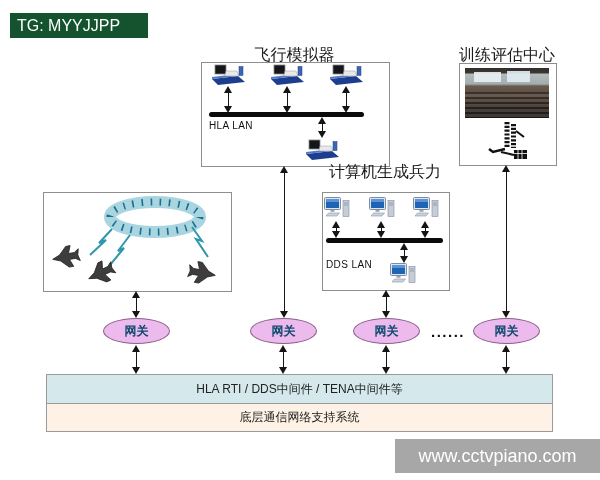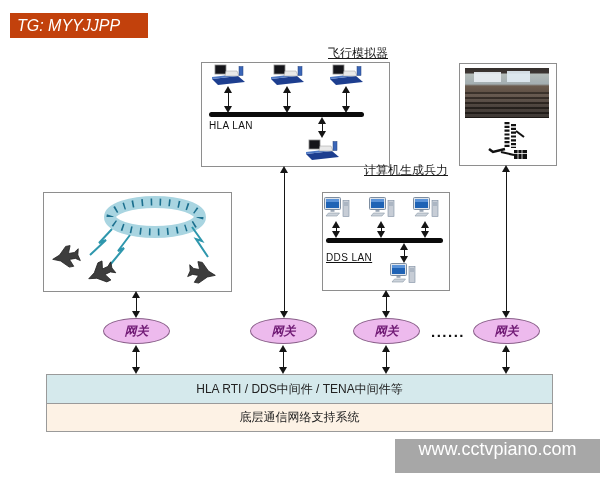--- a/index.html
+++ b/index.html
@@ -1,42 +1,42 @@
 <!DOCTYPE html>
 <html><head>
 <meta charset="utf-8">
 <style>
   html,body{margin:0;padding:0;background:#fff;}
   .canvas{position:relative;width:600px;height:480px;background:#ffffff;overflow:hidden;
           font-family:"Liberation Sans","DejaVu Sans",sans-serif;color:#1a1a1a;}
   
   .gbox{position:absolute;background:#fff;border:1px solid #8e8e8e;}
-  .gtitle{position:absolute;font-size:12px;color:#1a1a1a;text-align:right;white-space:nowrap;text-decoration:underline;}
+  .gtitle{position:absolute;font-size:16px;color:#1a1a1a;text-align:center;white-space:nowrap;}
   .bus{position:absolute;height:5px;background:#0b0b0b;border-radius:2.5px;}
   .lan{position:absolute;font-size:10px;color:#111;letter-spacing:.4px;}
   
   .arr{position:absolute;width:9px;}
   .arr .ln{position:absolute;left:4px;top:4px;bottom:4px;width:1px;background:#151515;}
   .arr .hu{position:absolute;top:0;left:0;width:0;height:0;border:4.5px solid transparent;border-top:none;border-bottom:7px solid #151515;}
   .arr .hd{position:absolute;bottom:0;left:0;width:0;height:0;border:4.5px solid transparent;border-bottom:none;border-top:7px solid #151515;}
   .arr i{display:block;}
   
   .gw{position:absolute;width:67px;height:26px;border-radius:50%;background:#edbaed;border:1px solid #8a5f8a;
-      display:flex;align-items:center;justify-content:center;font-size:12px;font-weight:700;color:#701a75;box-sizing:border-box;font-style:italic;}
+      display:flex;align-items:center;justify-content:center;font-size:12px;font-weight:700;color:#0c4a6e;box-sizing:border-box;}
   .dots{position:absolute;font-size:15px;font-weight:800;letter-spacing:1.5px;color:#111;}
   
   .layerbar{position:absolute;left:46px;width:507px;border:1px solid #9a9a9a;box-sizing:border-box;
             display:flex;align-items:center;justify-content:center;font-size:12px;color:#222;}
   .mw{top:374px;height:30px;background:#d5e9ec;}
   .nw{top:404px;height:28px;background:#fdf2e5;border-top:none;}
   
-  .tg{position:absolute;left:10px;top:13px;width:138px;height:25px;background:#c2410c;color:#fff;
-      font-size:16px;display:flex;align-items:center;padding-left:7px;box-sizing:border-box;font-style:italic;}
+  .tg{position:absolute;left:10px;top:13px;width:138px;height:25px;background:#14532d;color:#fff;
+      font-size:16px;display:flex;align-items:center;padding-left:7px;box-sizing:border-box;}
   .wm{position:absolute;left:395px;top:439px;width:205px;height:34px;background:#a7a7a7;color:#fff;
-      display:flex;align-items:flex-start;justify-content:center;font-size:18px;}
+      display:flex;align-items:center;justify-content:center;font-size:18px;}
   
   .ico{position:absolute;}
   
   .photo{position:absolute;left:465px;top:68px;width:84px;height:50px;overflow:hidden;
      background:linear-gradient(180deg,#35302d 0%,#3c3532 10%,#b4bcb9 12%,#a3aeb1 32%,#6b5b4e 36%,#584a40 58%,#3d342e 78%,#2e2824 100%);}
   .photo .scr1{position:absolute;left:9px;top:4px;width:27px;height:10px;background:#e8eef2;opacity:.92;}
   .photo .scr2{position:absolute;left:42px;top:3px;width:23px;height:11px;background:#dfeaf2;opacity:.92;}
   .photo .rows{position:absolute;left:0;top:24px;right:0;bottom:0;
      background:repeating-linear-gradient(180deg,rgba(0,0,0,.38) 0 2px,rgba(255,255,255,.07) 2px 5px);}
 </style>
@@ -101,20 +101,21 @@
   <div class="lan" style="left:209px;top:120px;">HLA LAN</div>
   <div class="arr" style="left:318px;top:117px;height:21px;">
       <i class="hu"></i>
       <i class="ln"></i>
       <i class="hd"></i>
     </div>
   <svg class="ico" style="left:304px;top:139px;" width="36" height="22">
       <use href="#sim-station"></use>
     </svg>
 
+  <div class="gtitle" style="left:459px;top:45px;width:96px;">训练评估中心</div>
   <div class="gbox" style="left:459px;top:63px;width:96px;height:101px;"></div>
   <div class="photo">
     <div class="scr1"></div>
     <div class="scr2"></div>
     <div class="rows"></div>
   </div>
   <svg class="ico" style="left:487px;top:121px;" width="46" height="41" viewBox="0 0 46 41">
     <line x1="20" y1="1" x2="20" y2="27" stroke="#111" stroke-width="5" stroke-dasharray="2.2 1.6"></line>
     <line x1="26.5" y1="3" x2="26.5" y2="27" stroke="#111" stroke-width="5" stroke-dasharray="2.2 1.6"></line>
     <path d="M29 10 L37 16" stroke="#111" stroke-width="2" fill="none"></path>
@@ -164,21 +165,21 @@
       <i class="hu"></i>
       <i class="ln"></i>
       <i class="hd"></i>
     </div>
   <div class="arr" style="left:421px;top:221px;height:17px;">
       <i class="hu"></i>
       <i class="ln"></i>
       <i class="hd"></i>
     </div>
   <div class="bus" style="left:326px;top:238px;width:117px;"></div>
-  <div class="lan" style="left:326px;top:252px;text-decoration:underline;">DDS LAN</div>
+  <div class="lan" style="left:326px;top:259px;">DDS LAN</div>
   <div class="arr" style="left:400px;top:243px;height:20px;">
       <i class="hu"></i>
       <i class="ln"></i>
       <i class="hd"></i>
     </div>
   <svg class="ico" style="left:390px;top:263px;" width="26" height="24">
       <use href="#desktop-pc"></use>
     </svg>
 
   <div class="arr" style="left:132px;top:291px;height:27px;">

